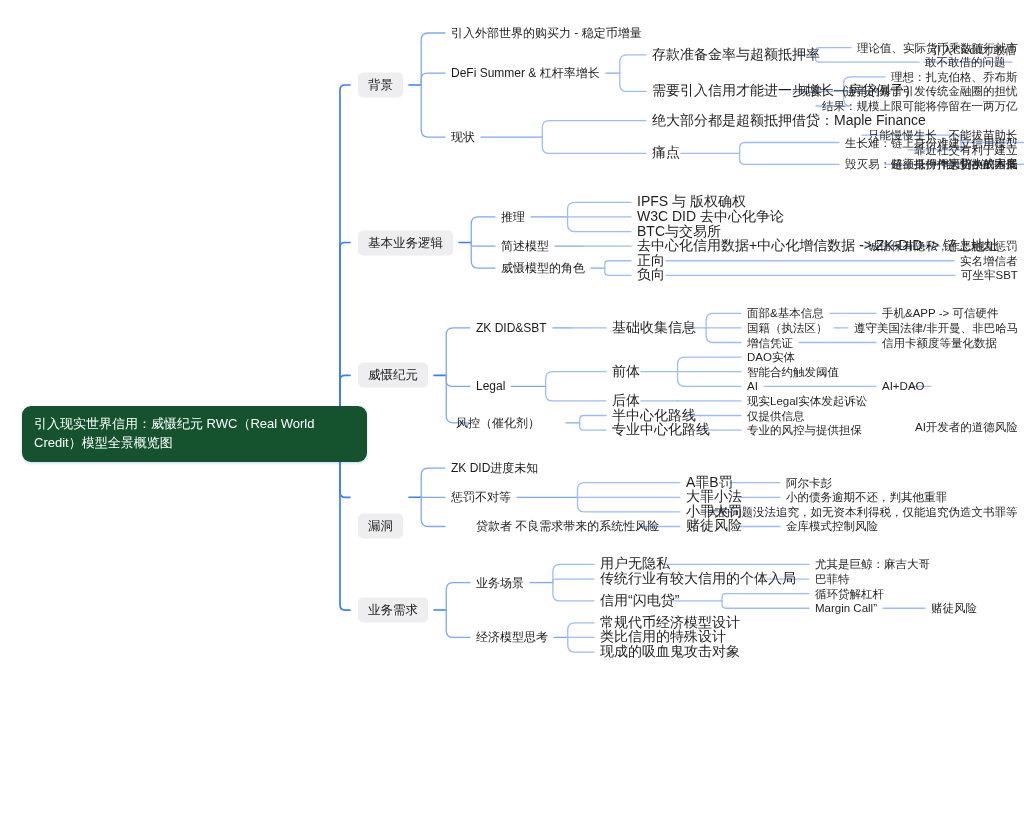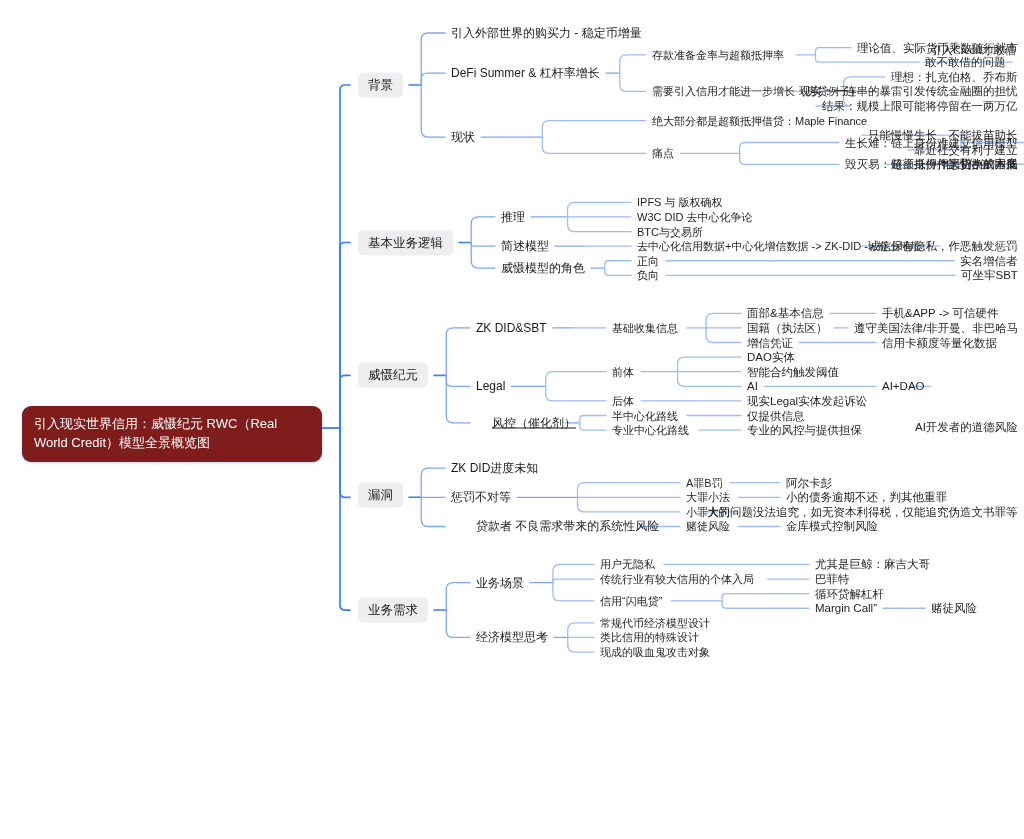--- a/index.html
+++ b/index.html
@@ -10,22 +10,22 @@
     overflow:hidden;
   }
   #canvas{position:relative;width:1024px;height:839px;}
 
   svg#wires{position:absolute;left:0;top:0;width:1024px;height:839px;pointer-events:none;}
 
   .node{position:absolute;white-space:nowrap;}
 
   
   .root{
-    left:22px;top:406px;width:300px;
-    background:#7f1d1d;
+    left:22px;top:406px;width:345px;
+    background:#14532d;
     color:#ffffff;
     border-radius:9px;
     padding:9px 12px;
     font-size:13px;
     line-height:1.45;
     white-space:normal;
     box-sizing:border-box;
     box-shadow:0 1px 3px rgba(40,100,220,.30);
   }
 
@@ -34,21 +34,21 @@
     background:#eeeef0;
     border-radius:5px;
     padding:4px 10px;
     font-size:12.5px;
     color:#1b1b1b;
     transform:translateY(-50%);
   }
 
   
   .lvl2{font-size:12px;color:#1b1b1b;transform:translateY(-50%);}
-  .lvl3{font-size:11px;color:#1f1f1f;transform:translateY(-50%);}
+  .lvl3{font-size:14px;color:#1f1f1f;transform:translateY(-50%);}
   .lvl4{font-size:11.5px;color:#1f1f1f;transform:translateY(-50%);}
   .lvl5{font-size:11.5px;color:#1f1f1f;transform:translateY(-50%);}
 </style>
 </head>
 <body style="background: rgb(255, 255, 255);">
 
 <div id="canvas">
   <svg id="wires">
       <line x1="322" y1="428" x2="340" y2="428" stroke="#3b7ff5" stroke-width="1.8"></line>
       <path d="M 340 428 L 340 90.01249999999999 Q 340 85.01249999999999 345 85.01249999999999 L 350 85.01249999999999" fill="none" stroke="#3b7ff5" stroke-width="1.7" stroke-linecap="round"></path>
@@ -225,26 +225,26 @@
       <div class="node lvl5" style="left: 882px; top: 342.52px;">信用卡额度等量化数据</div>
       <div class="node lvl2" style="left: 476px; top: 386.32px;">Legal</div>
       <div class="node lvl3" style="left: 612px; top: 371.72px;">前体</div>
       <div class="node lvl4" style="left: 747px; top: 357.12px;">DAO实体</div>
       <div class="node lvl4" style="left: 747px; top: 371.72px;">智能合约触发阈值</div>
       <div class="node lvl4" style="left: 747px; top: 386.32px;">AI</div>
       <div class="node lvl5" style="left: 882px; top: 386.32px;">AI+DAO</div>
       <div class="node lvl5" style="left: 915px; top: 386.32px; margin-top: 41px;">AI开发者的道德风险</div>
       <div class="node lvl3" style="left: 612px; top: 400.92px;">后体</div>
       <div class="node lvl4" style="left: 747px; top: 400.92px;">现实Legal实体发起诉讼</div>
-      <div class="node lvl2" style="left: 492px; top: 422.82px; text-decoration: underline;">风控（催化剂）</div>
+      <div class="node lvl2" style="left: 456px; top: 422.82px;">风控（催化剂）</div>
       <div class="node lvl3" style="left: 612px; top: 415.52px;">半中心化路线</div>
       <div class="node lvl4" style="left: 747px; top: 415.52px;">仅提供信息</div>
       <div class="node lvl3" style="left: 612px; top: 430.12px;">专业中心化路线</div>
       <div class="node lvl4" style="left: 747px; top: 430.12px;">专业的风控与提供担保</div>
-      <div class="node lvl1" style="left: 358px; top: 495px;">漏洞</div>
+      <div class="node lvl1" style="left: 358px; top: 526px;">漏洞</div>
       <div class="node lvl2" style="left: 451px; top: 468.08px;">ZK DID进度未知</div>
       <div class="node lvl2" style="left: 451px; top: 497.28px;">惩罚不对等</div>
       <div class="node lvl3" style="left: 686px; top: 482.68px;">A罪B罚</div>
       <div class="node lvl4" style="left: 786px; top: 482.68px;">阿尔卡彭</div>
       <div class="node lvl3" style="left: 686px; top: 497.28px;">大罪小法</div>
       <div class="node lvl4" style="left: 786px; top: 497.28px;">小的债务逾期不还，判其他重罪</div>
       <div class="node lvl3" style="left: 686px; top: 511.88px;">小罪大罚</div>
       <div class="node lvl4" style="left: 707px; top: 511.88px;">大的问题没法追究，如无资本利得税，仅能追究伪造文书罪等</div>
       <div class="node lvl2" style="left: 476px; top: 526.48px;">贷款者 不良需求带来的系统性风险</div>
       <div class="node lvl3" style="left: 686px; top: 526.48px;">赌徒风险</div>

